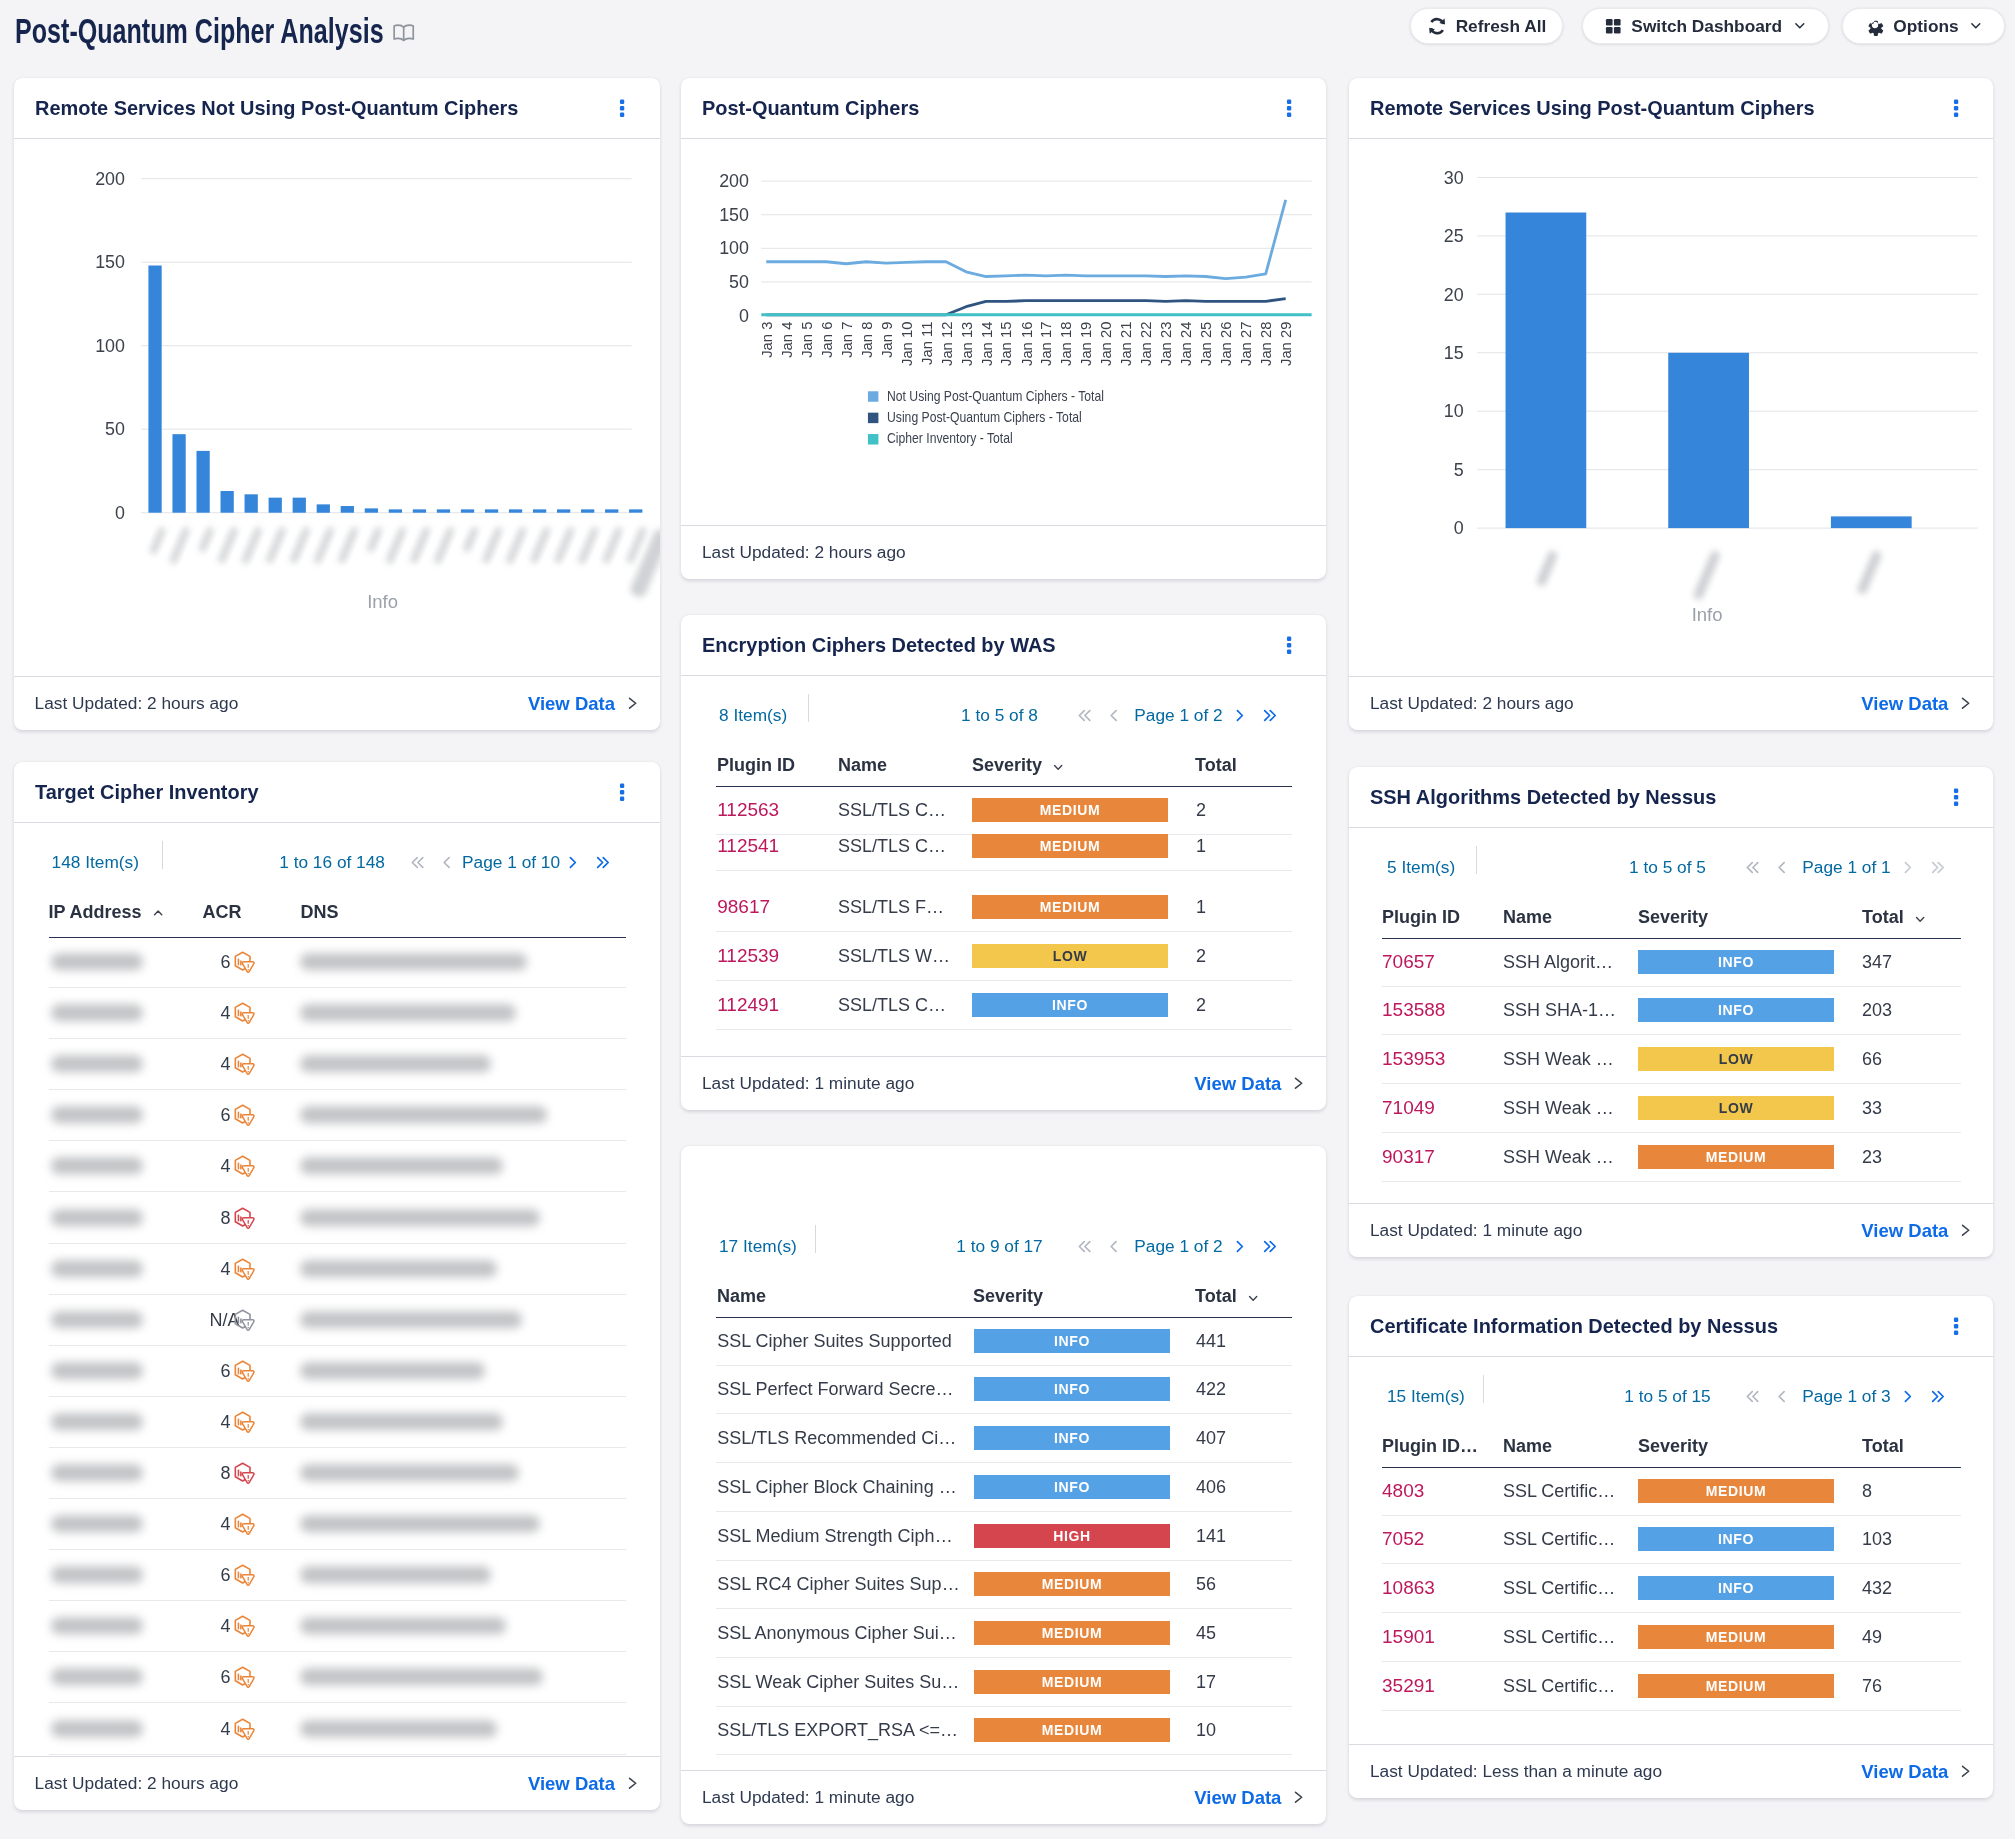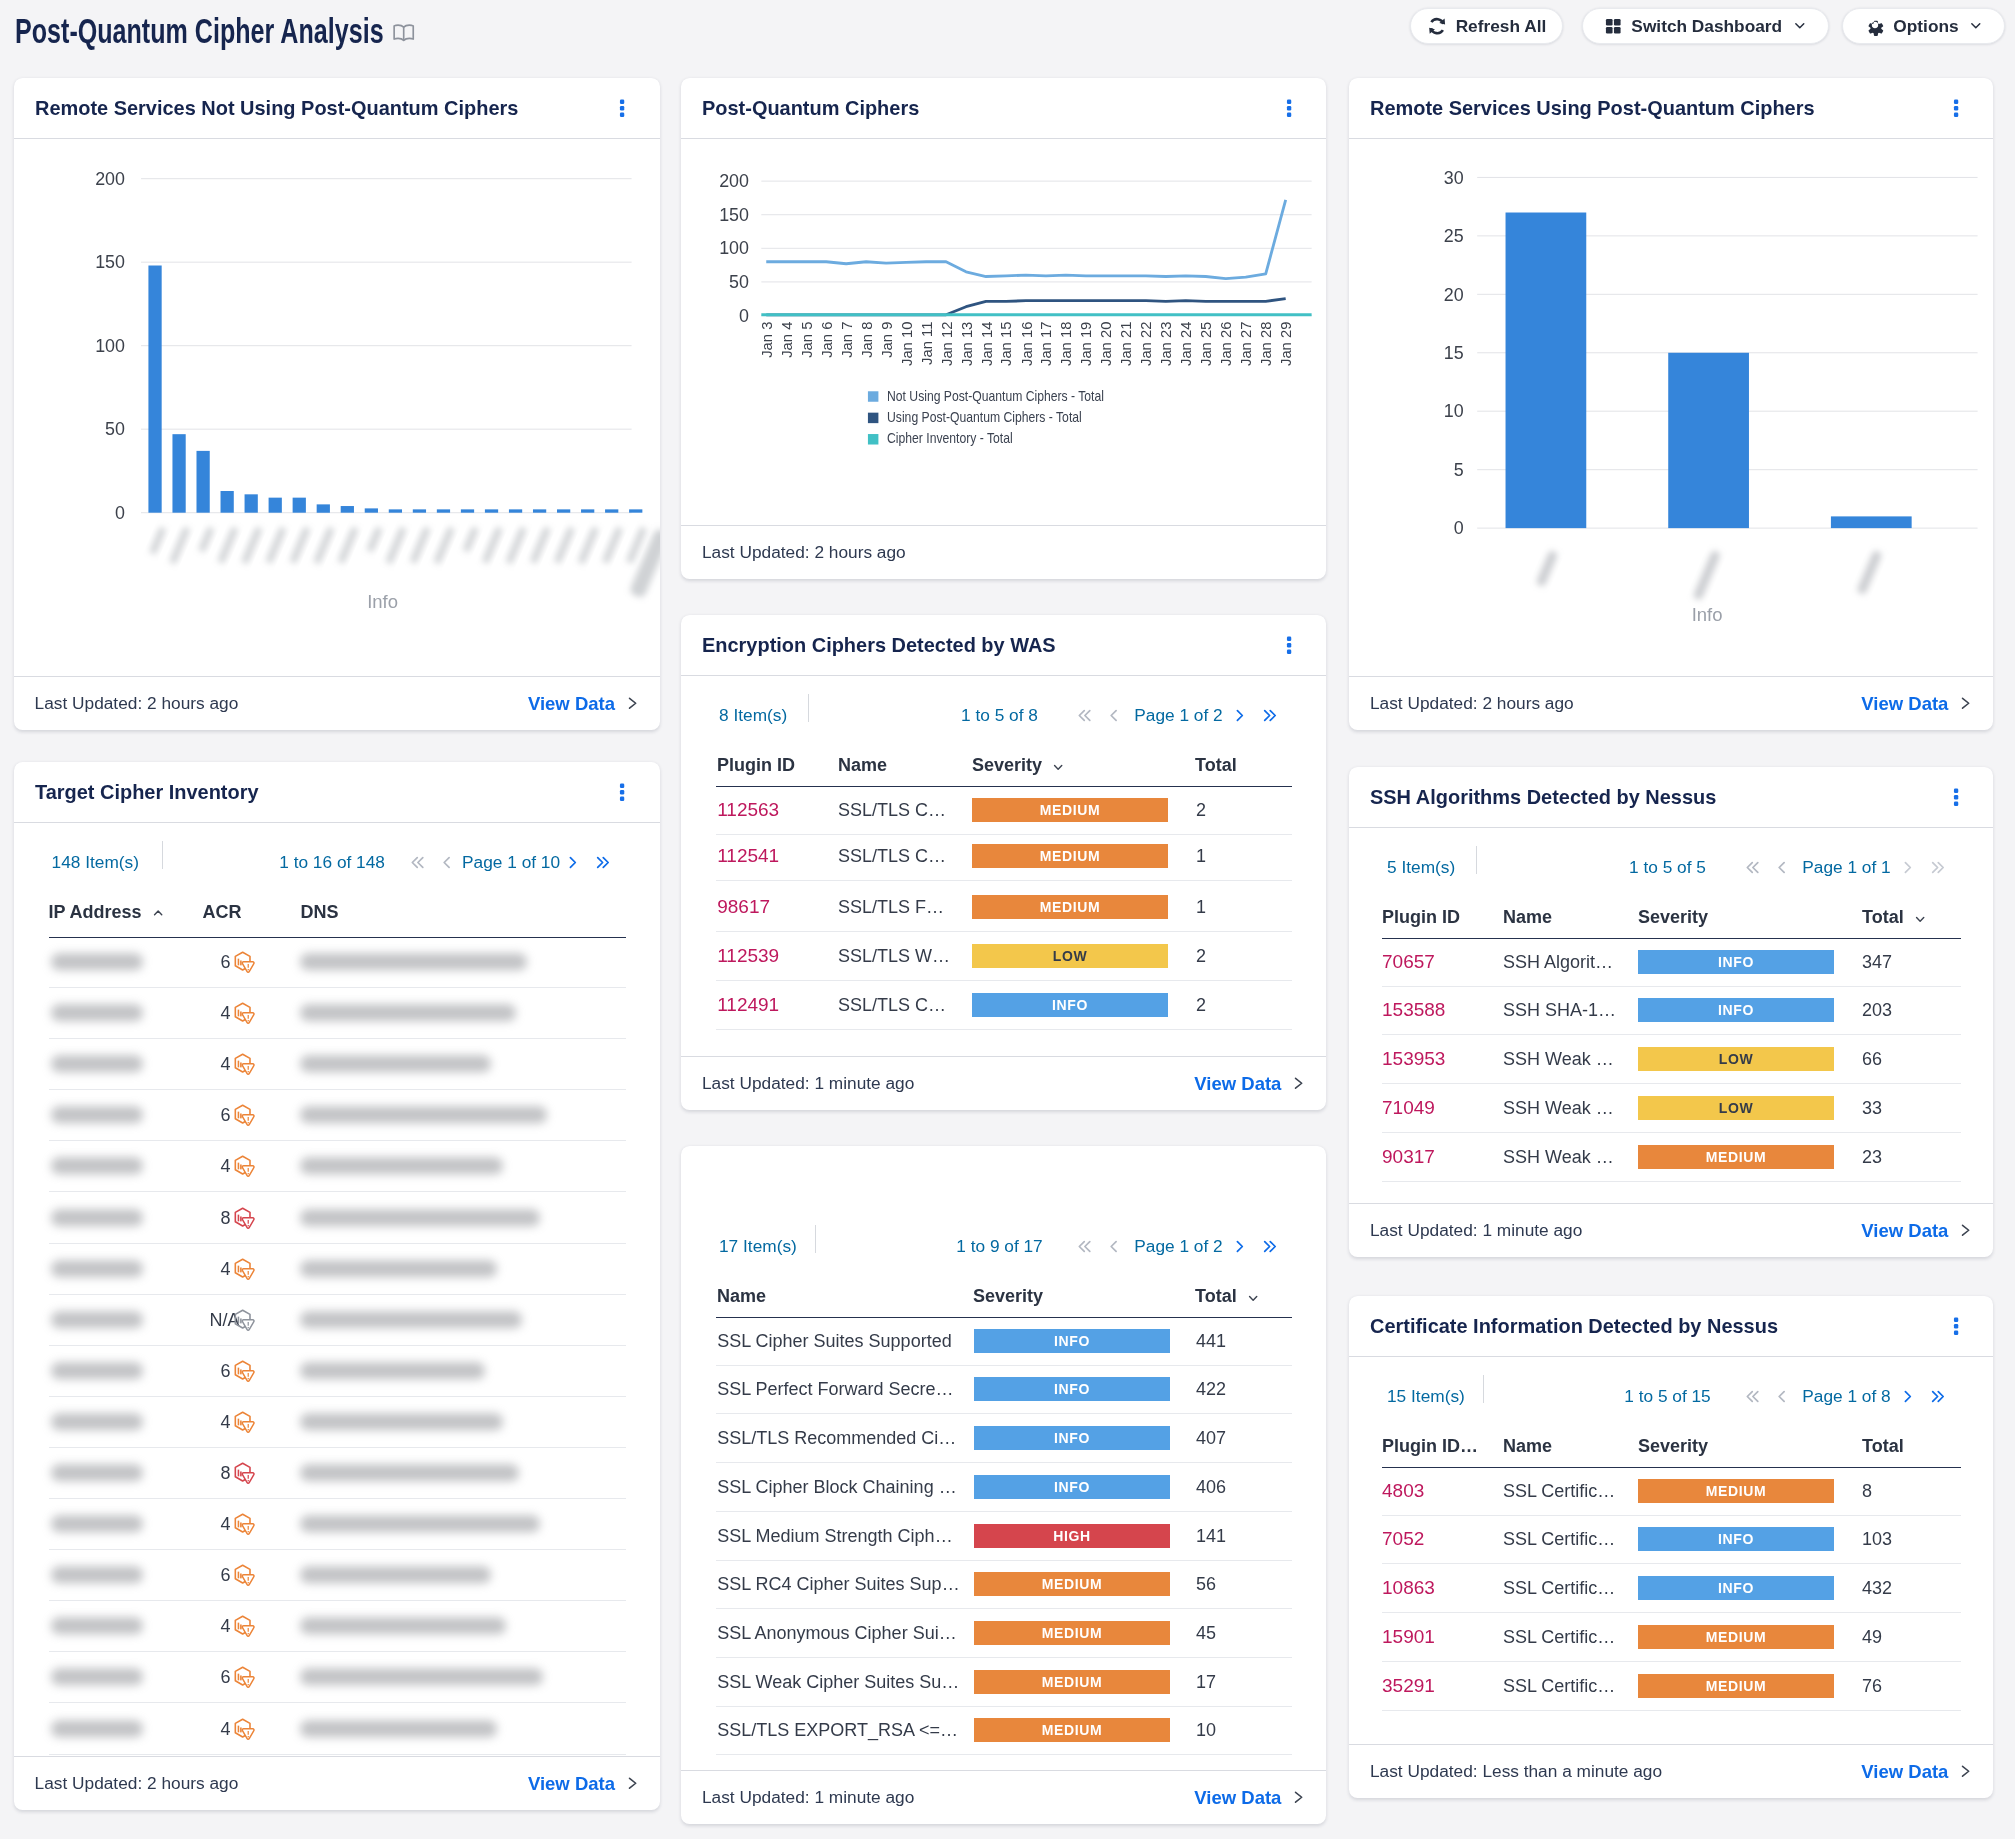--- a/index.html
+++ b/index.html
@@ -598,21 +598,21 @@
           </svg></span></span>
       <span class="th" style="left:514px">Total</span>
     </div>
     <div style="position:absolute;left:35px;top:171px;width:576px;height:1.2px;background:#25314e"></div>
     <div class="trow" style="top:171px;height:49px;left:35px;width:576px">
       <span class="tlink" style="left:1.2px">112563</span>
       <span class="tcell" style="left:122px">SSL/TLS C…</span>
       <span class="pill" style="left:256px;background:#e8873c;color:#ffffff">MEDIUM</span>
       <span class="tcell" style="left:480px">2</span>
     </div>
-    <div class="trow" style="top:217px;height:49px;left:35px;width:576px">
+    <div class="trow" style="top:207px;height:49px;left:35px;width:576px">
       <span class="tlink" style="left:1.2px">112541</span>
       <span class="tcell" style="left:122px">SSL/TLS C…</span>
       <span class="pill" style="left:256px;background:#e8873c;color:#ffffff">MEDIUM</span>
       <span class="tcell" style="left:480px">1</span>
     </div>
     <div class="trow" style="top:268px;height:49px;left:35px;width:576px">
       <span class="tlink" style="left:1.2px">98617</span>
       <span class="tcell" style="left:122px">SSL/TLS F…</span>
       <span class="pill" style="left:256px;background:#e8873c;color:#ffffff">MEDIUM</span>
       <span class="tcell" style="left:480px">1</span>
@@ -893,21 +893,21 @@
         <svg width="18.5" height="21" viewBox="0 0 30 34" fill="none" stroke="#b3b8c2" stroke-width="2.8" stroke-linecap="round" stroke-linejoin="round">
           <polyline points="15,9 7,17 15,25"></polyline>
           <polyline points="24,9 16,17 24,25"></polyline>
         </svg>
       </span>
       <span class="pga" style="left:424px">
         <svg width="18.5" height="21" viewBox="0 0 30 34" fill="none" stroke="#b3b8c2" stroke-width="2.8" stroke-linecap="round" stroke-linejoin="round">
           <polyline points="18,9 10,17 18,25"></polyline>
         </svg>
       </span>
-      <span class="pgc" style="left:448px;width:99px">Page 1 of 8</span>
+      <span class="pgc" style="left:448px;width:99px">Page 1 of 3</span>
       <span class="pga" style="left:549px">
         <svg width="18.5" height="21" viewBox="0 0 30 34" fill="none" stroke="#0d6be8" stroke-width="2.8" stroke-linecap="round" stroke-linejoin="round">
           <polyline points="12,9 20,17 12,25"></polyline>
         </svg>
       </span>
       <span class="pga" style="left:580px">
         <svg width="18.5" height="21" viewBox="0 0 30 34" fill="none" stroke="#0d6be8" stroke-width="2.8" stroke-linecap="round" stroke-linejoin="round">
           <polyline points="6,9 14,17 6,25"></polyline>
           <polyline points="15,9 23,17 15,25"></polyline>
         </svg>

